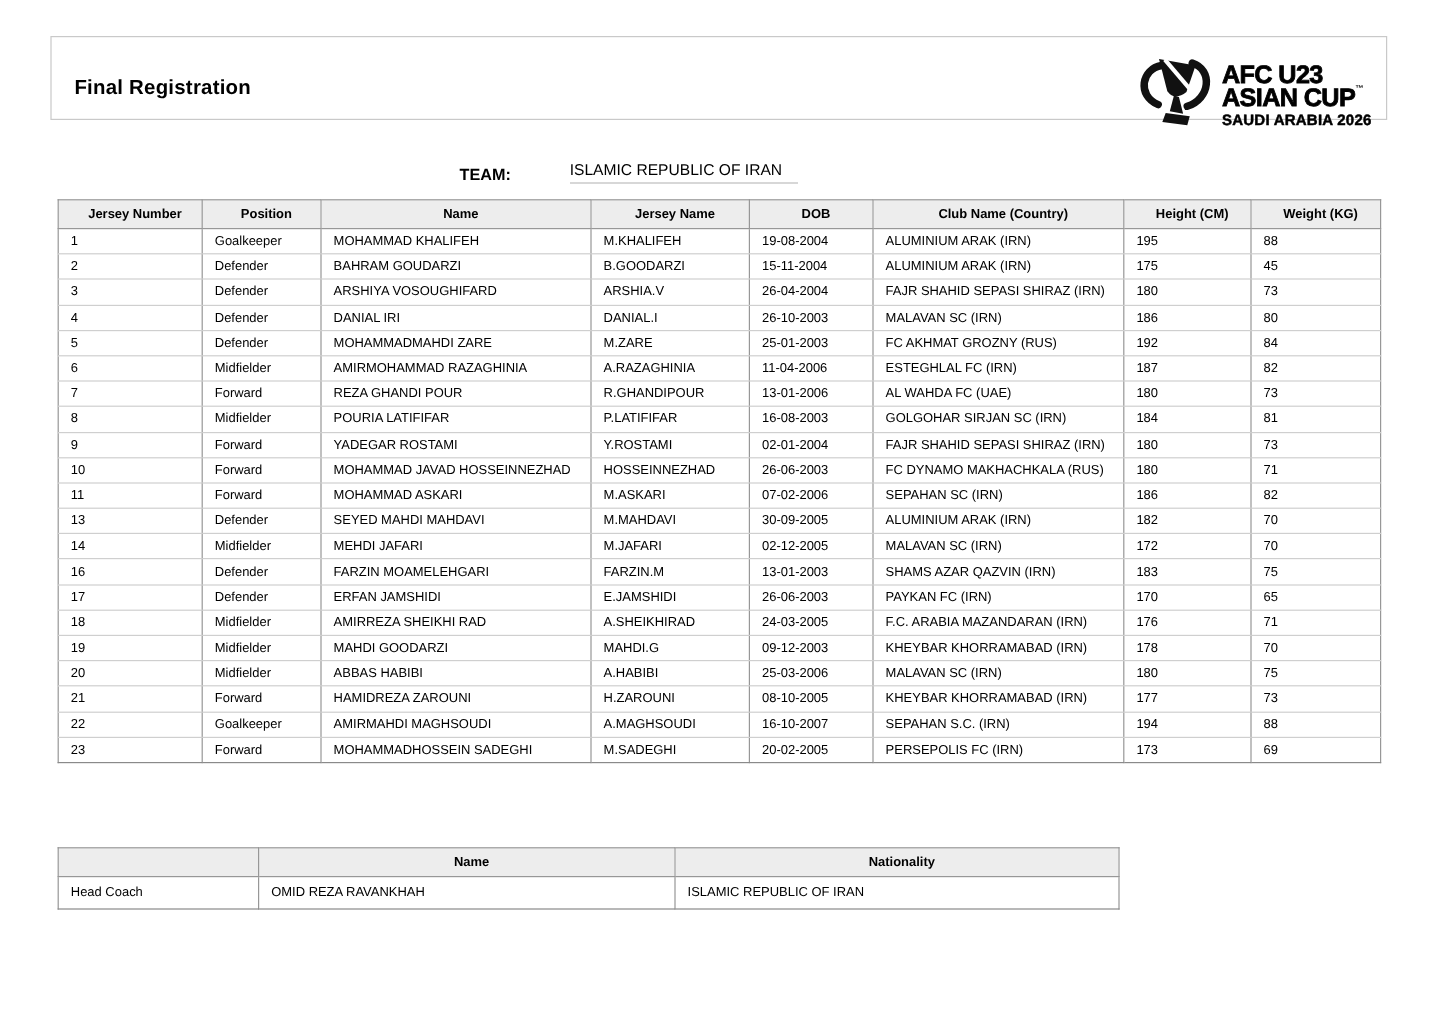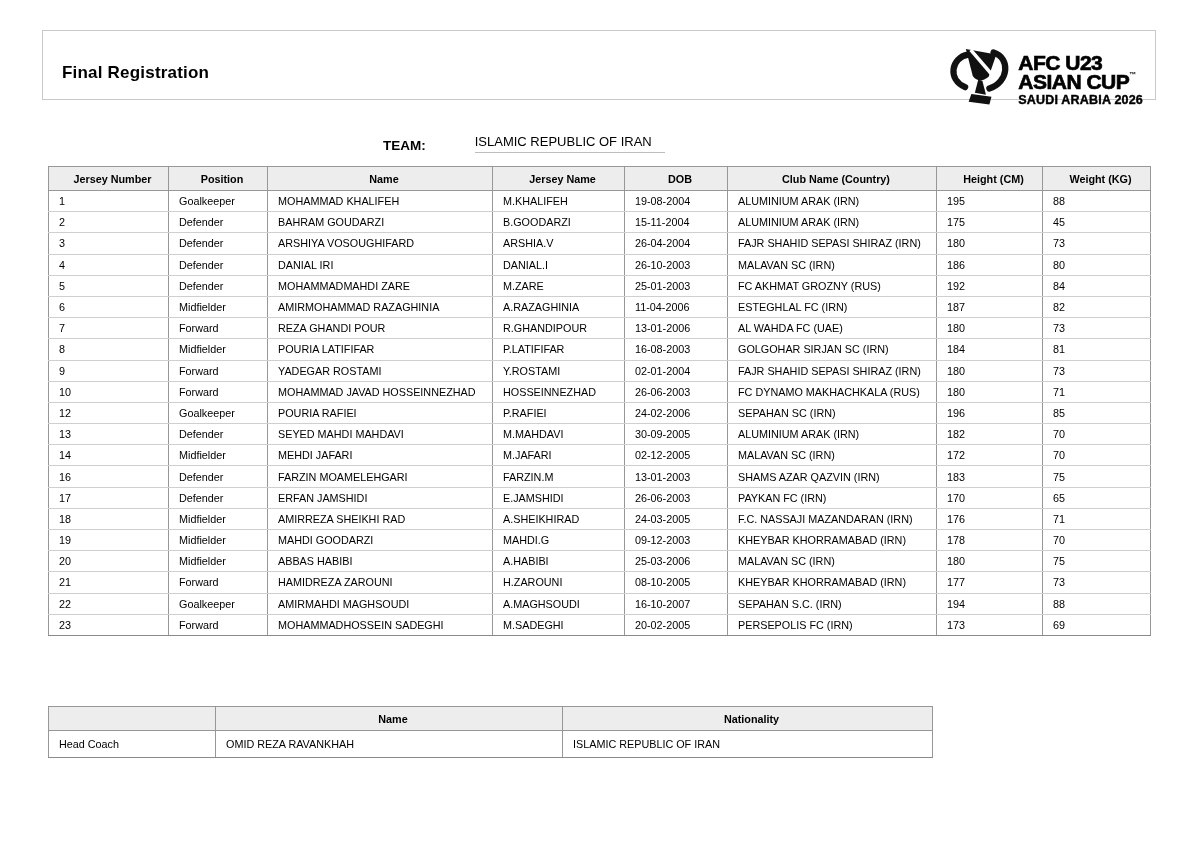--- a/index.html
+++ b/index.html
@@ -217,28 +217,28 @@
         <td>10</td>
         <td>Forward</td>
         <td>MOHAMMAD JAVAD HOSSEINNEZHAD</td>
         <td>HOSSEINNEZHAD</td>
         <td>26-06-2003</td>
         <td>FC DYNAMO MAKHACHKALA (RUS)</td>
         <td>180</td>
         <td>71</td>
       </tr>
       <tr>
-        <td>12</td>
-        <td>Goalkeeper</td>
-        <td>POURIA RAFIEI</td>
-        <td>P.RAFIEI</td>
-        <td>24-02-2006</td>
+        <td>11</td>
+        <td>Forward</td>
+        <td>MOHAMMAD ASKARI</td>
+        <td>M.ASKARI</td>
+        <td>07-02-2006</td>
         <td>SEPAHAN SC (IRN)</td>
-        <td>196</td>
-        <td>85</td>
+        <td>186</td>
+        <td>82</td>
       </tr>
       <tr>
         <td>13</td>
         <td>Defender</td>
         <td>SEYED MAHDI MAHDAVI</td>
         <td>M.MAHDAVI</td>
         <td>30-09-2005</td>
         <td>ALUMINIUM ARAK (IRN)</td>
         <td>182</td>
         <td>70</td>
@@ -272,21 +272,21 @@
         <td>PAYKAN FC (IRN)</td>
         <td>170</td>
         <td>65</td>
       </tr>
       <tr>
         <td>18</td>
         <td>Midfielder</td>
         <td>AMIRREZA SHEIKHI RAD</td>
         <td>A.SHEIKHIRAD</td>
         <td>24-03-2005</td>
-        <td>F.C. NASSAJI MAZANDARAN (IRN)</td>
+        <td>F.C. ARABIA MAZANDARAN (IRN)</td>
         <td>176</td>
         <td>71</td>
       </tr>
       <tr>
         <td>19</td>
         <td>Midfielder</td>
         <td>MAHDI GOODARZI</td>
         <td>MAHDI.G</td>
         <td>09-12-2003</td>
         <td>KHEYBAR KHORRAMABAD (IRN)</td>

